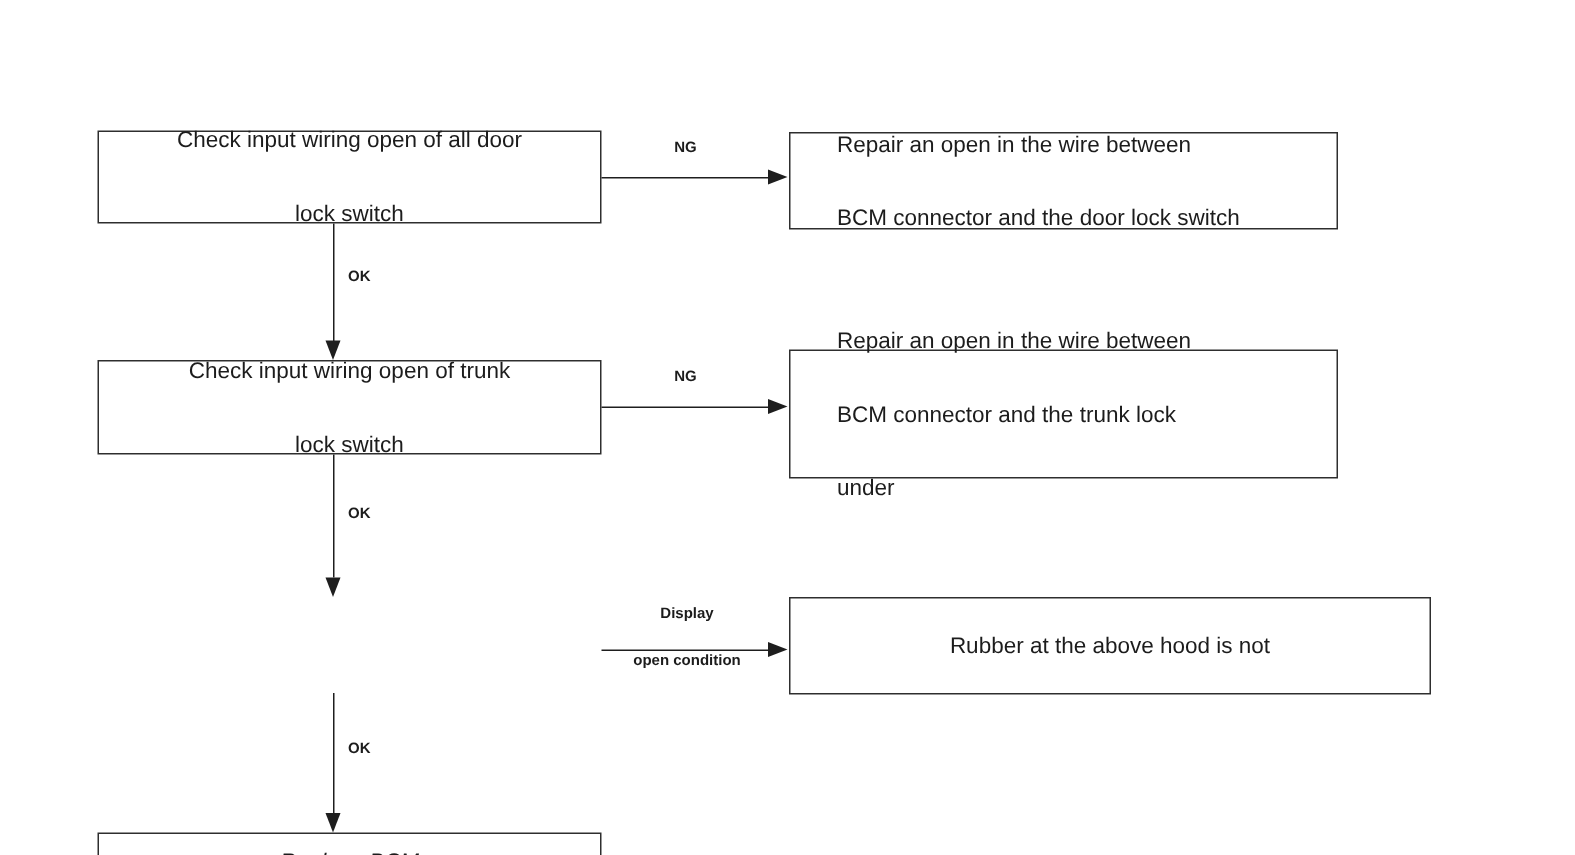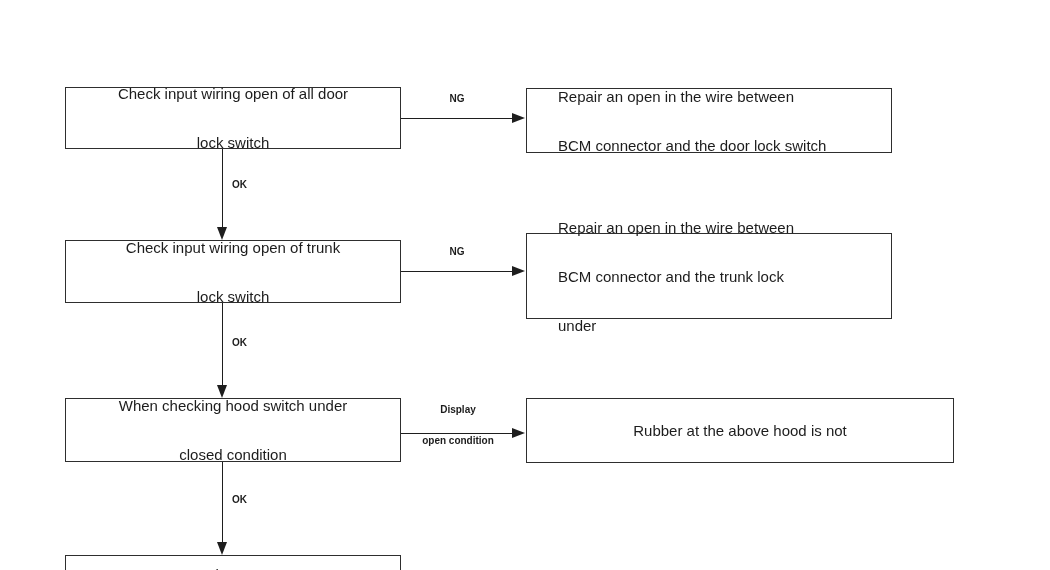--- a/index.html
+++ b/index.html
@@ -68,24 +68,20 @@
     <div>Check input wiring open of trunk</div>
     <div>lock switch</div>
   </div>
 
   <div class="box leftalign" style="left:470px; top:177px; width:366px; height:86px;">
     <div>Repair an open in the wire between</div>
     <div>BCM connector and the trunk lock</div>
     <div>under</div>
   </div>
 
-  <div class="box center" style="left:9px; top:342px; width:336px; height:64px;">
-    <div>When checking hood switch under</div>
-    <div>closed condition</div>
-  </div>
 
   <div class="box center" style="left:470px; top:342px; width:428px; height:65px;">
     <div>Rubber at the above hood is not</div>
   </div>
 
   <div class="box center" style="left:9px; top:499px; width:336px; height:39px;font-style:italic;">
     <div>Replace BCM</div>
   </div>
 
   <div class="hline" style="left:345px; top:61.5px; width:112px;"></div>

